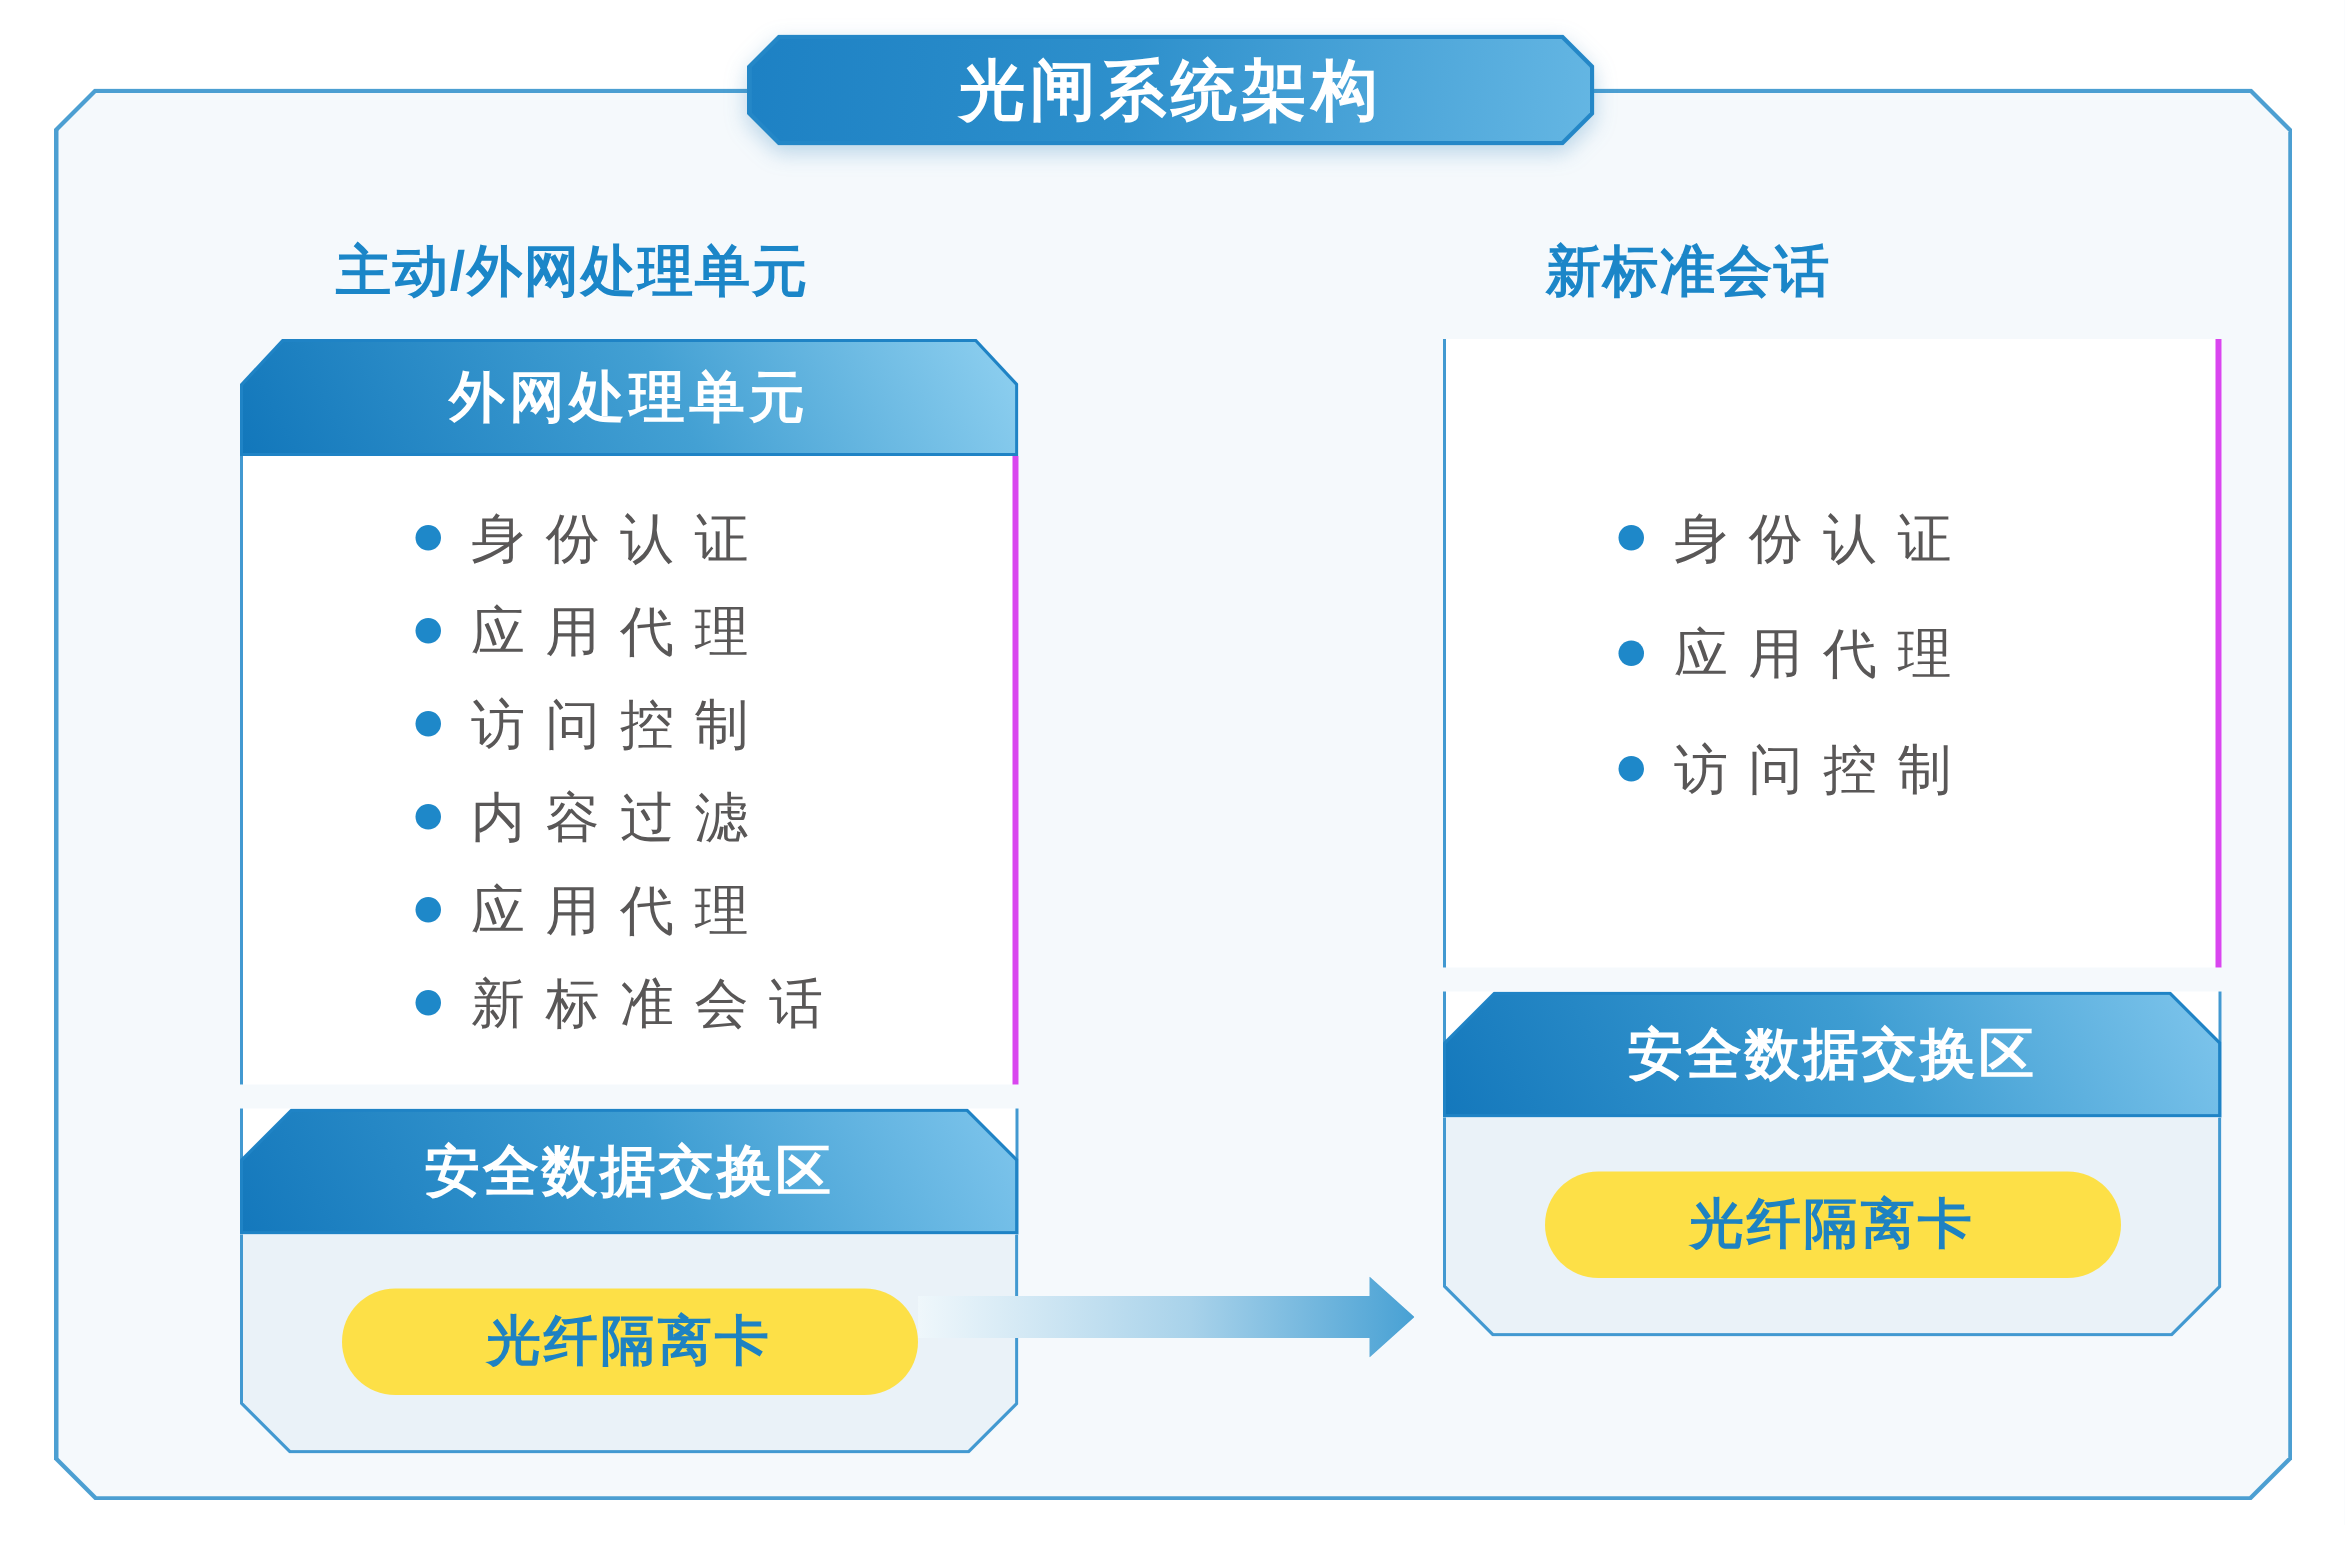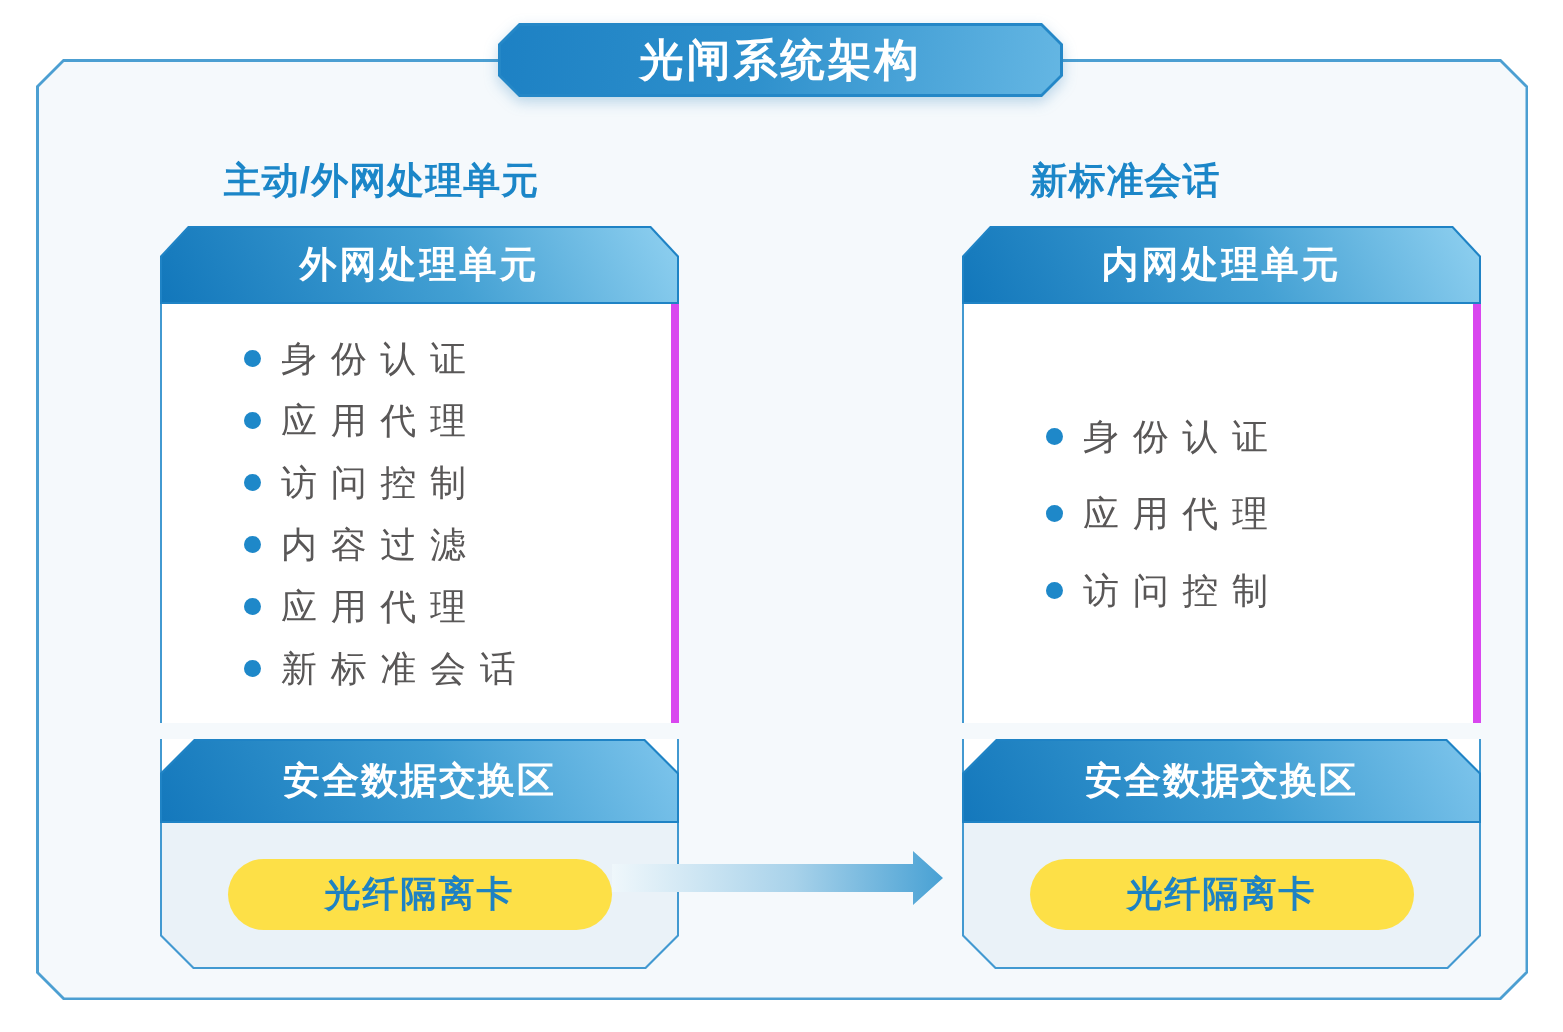--- a/index.html
+++ b/index.html
@@ -73,23 +73,23 @@
     background: linear-gradient(62deg, #1277bb 0%, #43a0d3 55%, #8fd0f0 100%);
     clip-path: polygon(27px 0, calc(100% - 27px) 0, 100% 29px, 100% 100%, 0 100%, 0 29px);
     display: flex; align-items: center; justify-content: center;
   }
   .card-header .header-text {
     color: #ffffff; font-size: 37px; font-weight: 600; letter-spacing: 3px;
   }
 
   .card-body {
     width: 100%; height: 419px; background: #ffffff;
-    border-left: 2px solid #4299d1; border-right: 8px solid #d946ef;
+    border-left: 2px solid #4299d1; border-right: 4px solid #d946ef;
     display: flex; flex-direction: column; justify-content: center;
-    padding-left: 82px;
+    padding-left: 115px;
   }
   .card-body.gap-small { gap: 26px; }
   .card-body.gap-large { gap: 41px; }
 
   .feature-item { display: flex; align-items: center; gap: 20px; }
   .feature-item .dot {
     width: 17px; height: 17px; border-radius: 50%; background: #1e88c9; flex: 0 0 17px;
   }
   .feature-item .item-text {
     color: #595757; font-size: 36px; font-weight: 400; letter-spacing: 0.38em;
@@ -204,26 +204,20 @@
   <div class="card-bottom-outer">
     <div class="card-bottom-inner">
       <div class="pill">
         <span class="pill-text">光纤隔离卡</span>
       </div>
     </div>
   </div>
 </div>
 
 <div class="card right">
-  <div class="card-header">
-    <div class="shape-border"></div>
-    <div class="shape-fill">
-      <span class="header-text">内网处理单元</span>
-    </div>
-  </div>
   <div class="card-body gap-large">
     <div class="feature-item">
       <span class="dot"></span>
       <span class="item-text">身份认证</span>
     </div>
     <div class="feature-item">
       <span class="dot"></span>
       <span class="item-text">应用代理</span>
     </div>
     <div class="feature-item">

